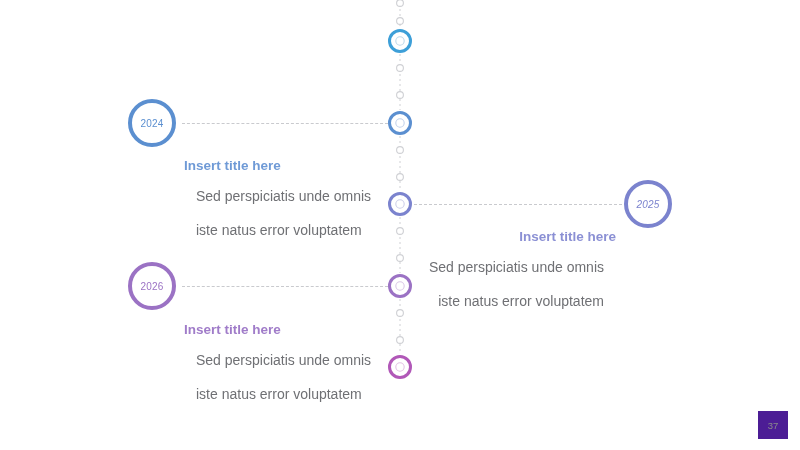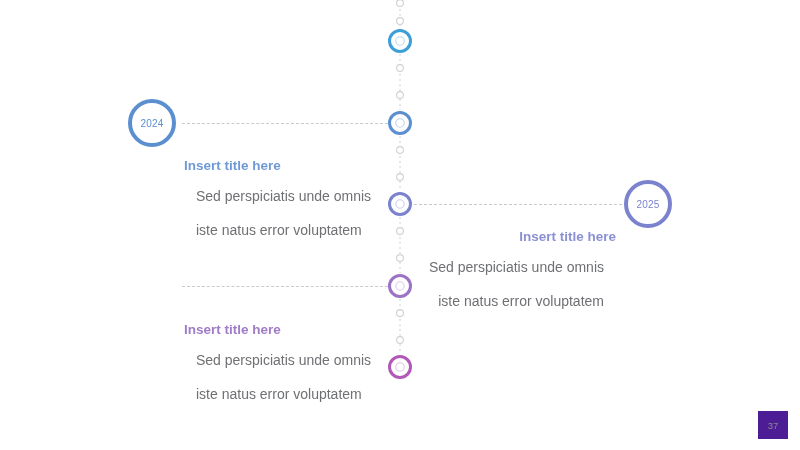--- a/index.html
+++ b/index.html
@@ -149,30 +149,33 @@
   <div class="year-badge" style="left:128px; top:99px; border-color:#5b8fd0;">
     <span class="year-text" style="color:#5b8fd0;">2024</span>
   </div>
 
   <div class="block" style="left:184px; top:158px;">
     <p class="title" style="color:#6f9ad6;">Insert title here</p>
     <p class="desc">Sed perspiciatis unde omnis</p>
     <p class="desc">iste natus error voluptatem</p>
   </div>
 
-  <div class="year-badge" style="left:624px; top:180px; border-color:#7b83ce;">
+  <div class="year-badge" style="left:624px; top:180px; border-color:#7b83ce;font-style:italic;">
     <span class="year-text" style="color:#7b83ce;">2025</span>
   </div>
 
   <div class="block right-align" style="left:386px; top:229px;">
     <p class="title" style="color:#8b90d4;">Insert title here</p>
     <p class="desc">Sed perspiciatis unde omnis</p>
     <p class="desc">iste natus error voluptatem</p>
   </div>
 
+  <div class="year-badge" style="left:128px; top:262px; border-color:#9b72c4;">
+    <span class="year-text" style="color:#9b72c4;">2026</span>
+  </div>
 
   <div class="block" style="left:184px; top:322px;">
     <p class="title" style="color:#a07cc9;">Insert title here</p>
     <p class="desc">Sed perspiciatis unde omnis</p>
     <p class="desc">iste natus error voluptatem</p>
   </div>
 
   <div id="page-badge">
     <span>37</span>
   </div>

